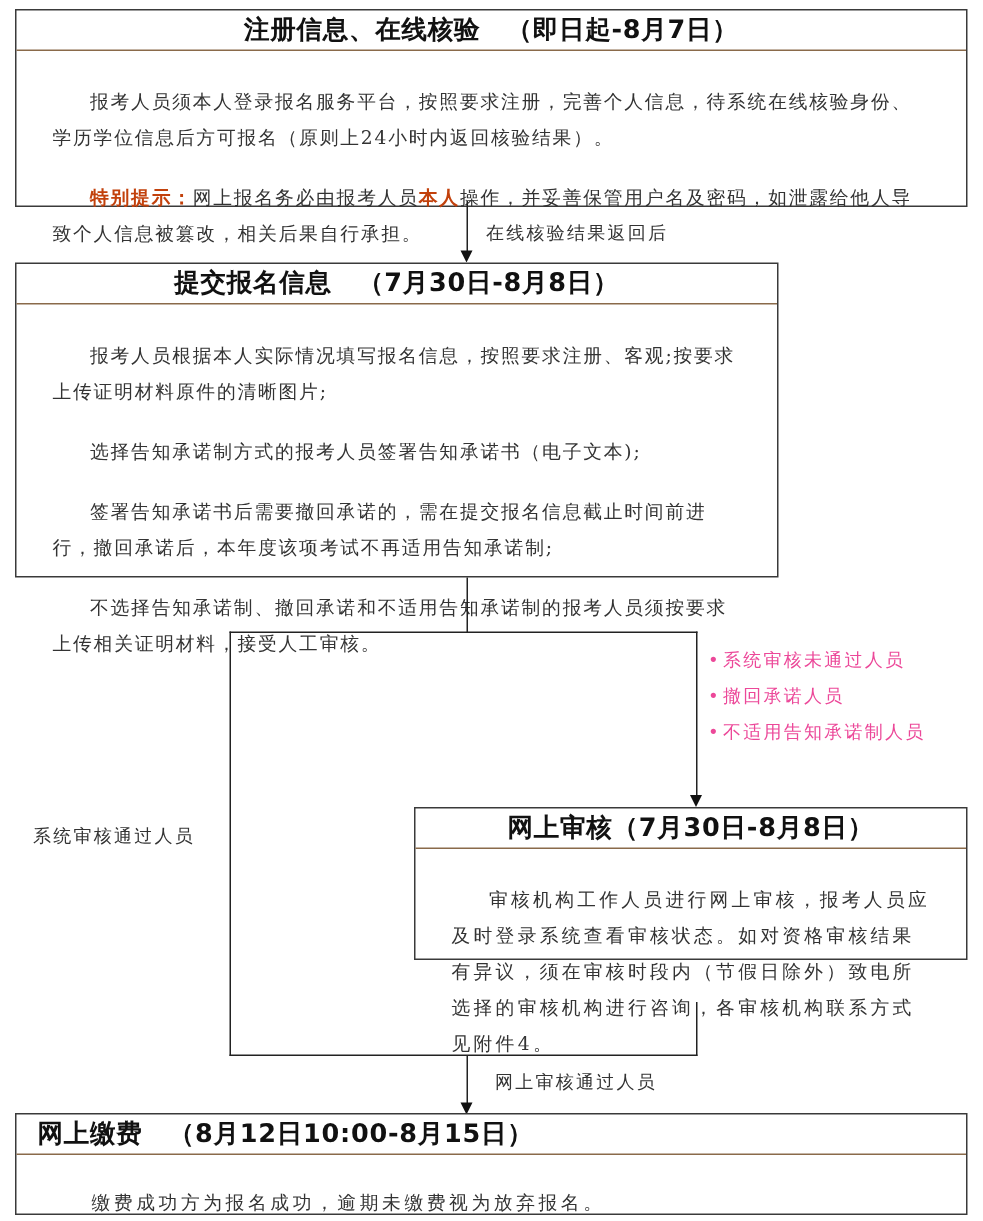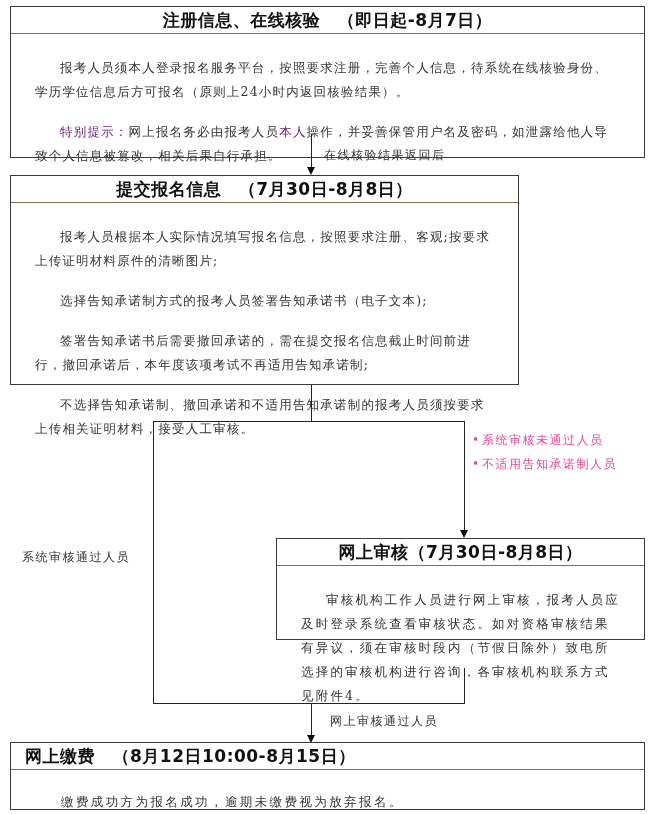--- a/index.html
+++ b/index.html
@@ -4,33 +4,33 @@
 <style>
   html, body { margin: 0; padding: 0; background: #ffffff; }
   body { width: 655px; height: 814px; position: relative; overflow: hidden;
          font-family: "DejaVu Serif", "Liberation Serif", serif; color: #222; }
   .box { position: absolute; border: 1px solid #3a3a3a; background: #fff; box-sizing: border-box; }
   .box .title { height: 26px; line-height: 26px; text-align: center; font-weight: bold;
                 font-size: 17px; border-bottom: 1px solid #8a6a4a; color: #111;
                 font-family: "DejaVu Sans", "Liberation Sans", sans-serif; letter-spacing: 0.5px; }
   .box .body { padding: 6px 8px 4px 8px; font-size: 12.5px; line-height: 24px; color: #333; letter-spacing: 1.2px; }
   .box .body p { margin: 16px; text-indent: 2em; }
-  .bold { font-weight: normal; color: #701a75; }
+  .bold { font-weight: bold; color: #c2410c; }
   .line { position: absolute; background: #222; }
   .arrow { position: absolute; width: 0; height: 0; border-left: 4px solid transparent;
            border-right: 4px solid transparent; border-top: 8px solid #111; }
   .label { position: absolute; font-size: 12px; color: #333; letter-spacing: 1.5px; white-space: nowrap; }
   .bullets { position: absolute; font-size: 12px; color: #ec4899; letter-spacing: 1.5px; line-height: 24px; }
   .bullets div { white-space: nowrap; }
   .bullets .dot { display: inline-block; width: 10px; }
 </style>
 </head>
 <body>
 
-<div class="box" style="left:10px; top:6px; width:635px; height:152px;">
+<div class="box" style="left:10px; top:6px; width:635px; height:132px;">
   <div class="title">注册信息、在线核验　（即日起-8月7日）</div>
   <div class="body">
     <p>报考人员须本人登录报名服务平台，按照要求注册，完善个人信息，待系统在线核验身份、学历学位信息后方可报名（原则上24小时内返回核验结果）。</p>
     <p><span class="bold">特别提示：</span><span>网上报名务必由报考人员</span><span class="bold">本人</span><span>操作，并妥善保管用户名及密码，如泄露给他人导致个人信息被篡改，相关后果自行承担。</span></p>
   </div>
 </div>
 
 <div class="line" style="left:311px; top:134px; width:1px; height:35px;"></div>
 <div class="arrow" style="left:307px; top:167px;"></div>
 <div class="label" style="left:324px; top:147px;">在线核验结果返回后</div>
@@ -50,20 +50,21 @@
 <div class="line" style="left:153px; top:421px; width:1px; height:283px;"></div>
 <div class="line" style="left:464px; top:421px; width:1px; height:110px;"></div>
 <div class="arrow" style="left:460px; top:530px;"></div>
 <div class="line" style="left:153px; top:703px; width:312px; height:1px;"></div>
 <div class="line" style="left:464px; top:668px; width:1px; height:36px;"></div>
 
 <div class="label" style="left:22px; top:549px;">系统审核通过人员</div>
 
 <div class="bullets" style="left:472px; top:428px;">
   <div><span class="dot">•</span><span>系统审核未通过人员</span></div>
+  <div><span class="dot">•</span><span>撤回承诺人员</span></div>
   <div><span class="dot">•</span><span>不适用告知承诺制人员</span></div>
 </div>
 
 <div class="box" style="left:276px; top:538px; width:369px; height:102px;">
   <div class="title">网上审核（7月30日-8月8日）</div>
   <div class="body" style="letter-spacing:2.2px;">
     <p>审核机构工作人员进行网上审核，报考人员应及时登录系统查看审核状态。如对资格审核结果有异议，须在审核时段内（节假日除外）致电所选择的审核机构进行咨询，各审核机构联系方式见附件4。</p>
   </div>
 </div>
 

